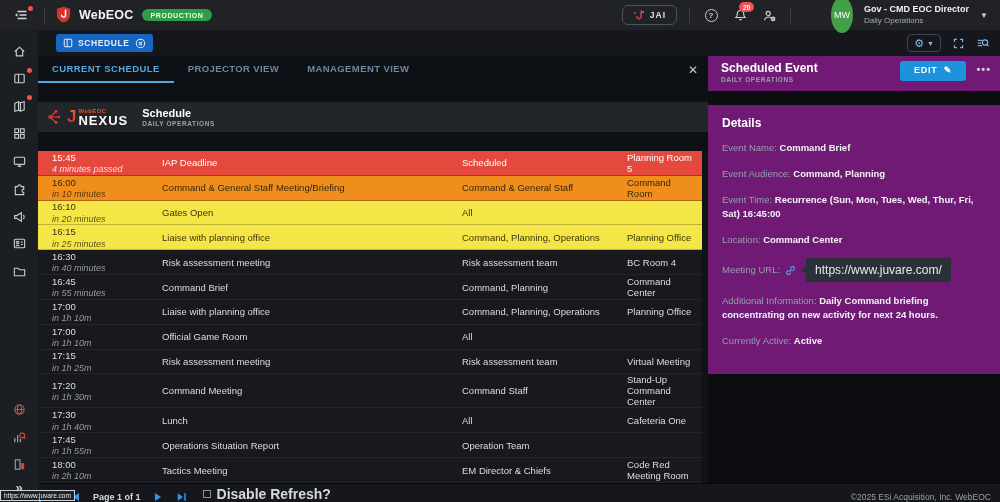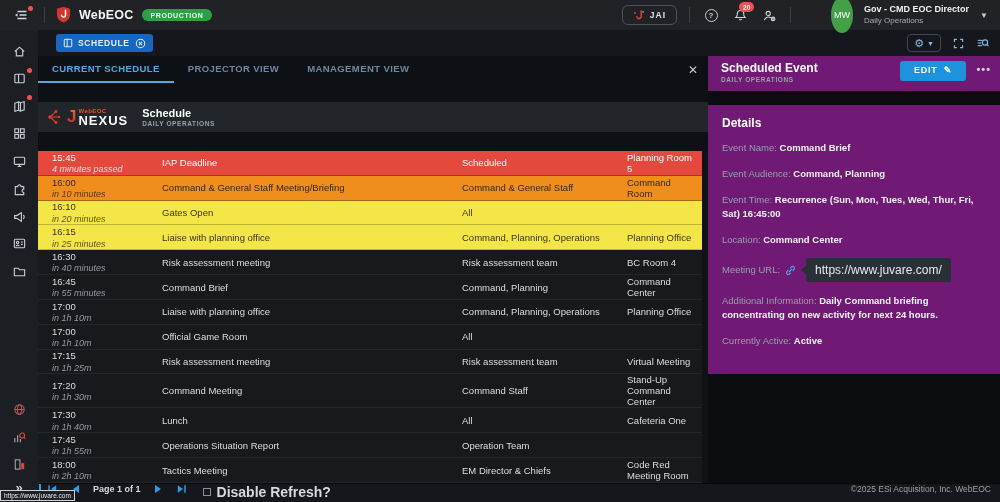--- a/index.html
+++ b/index.html
@@ -114,21 +114,21 @@
   .flabel { color:#93a0ad; }
   .fvalue { color:#f2f4f6; font-weight:bold; }
   .url-row { display:flex; align-items:center; gap:4px; }
   .url-tip { display:flex; align-items:center; }
   .tip-arrow { width:0; height:0; border-top:4px solid transparent; border-bottom:4px solid transparent;
                border-right:5px solid #2a3038; }
   .tip-box { background:#2a3038; border-radius:2px; padding:3px 9px; font-size:12px; color:#e8eaec; }
 
   
   .bottombar { position:absolute; left:0; right:0; bottom:0; height:19px; background:#15171c;
-               border-top:1px solid #07080a; display:flex; align-items:flex-start; }
+               border-top:1px solid #07080a; display:flex; align-items:flex-end; }
   .bb-sliver { width:2px; height:12px; background:#2f9be8; margin-left:1px; }
   .pager { display:flex; align-items:center; gap:13px; margin-left:6px; }
   .pg-btn { display:flex; align-items:center; cursor:pointer; }
   .pg-label { font-size:9px; font-weight:bold; color:#d7dadd; }
   .refresh-group { display:flex; align-items:center; gap:6px; margin-left:16px; }
   .checkbox { width:8px; height:8px; border:1px solid #8a9097; background:transparent; cursor:pointer; }
   .cb-label { font-size:14px; font-weight:bold; color:#d7dadd; }
   .copyright { margin-left:auto; margin-right:9px; font-size:8.5px; color:#9aa0a7; }
 
   .link-preview { position:absolute; left:0; bottom:1px; background:#1d2025; border:1px solid #cfd3d6;

